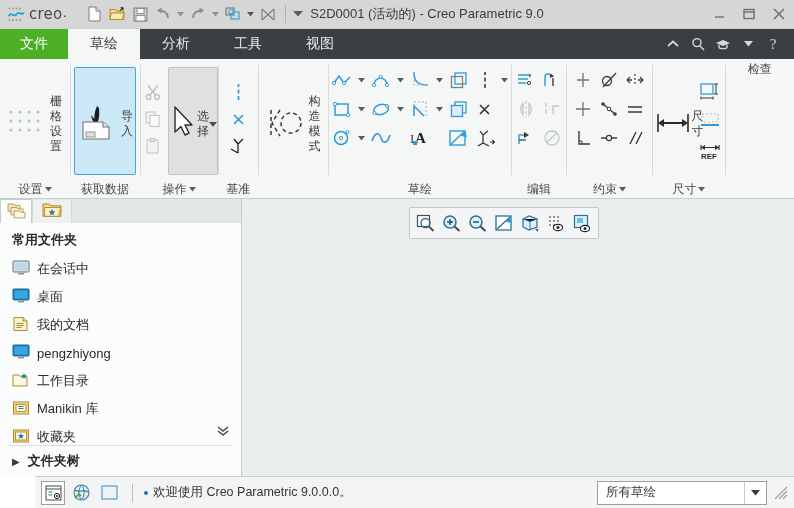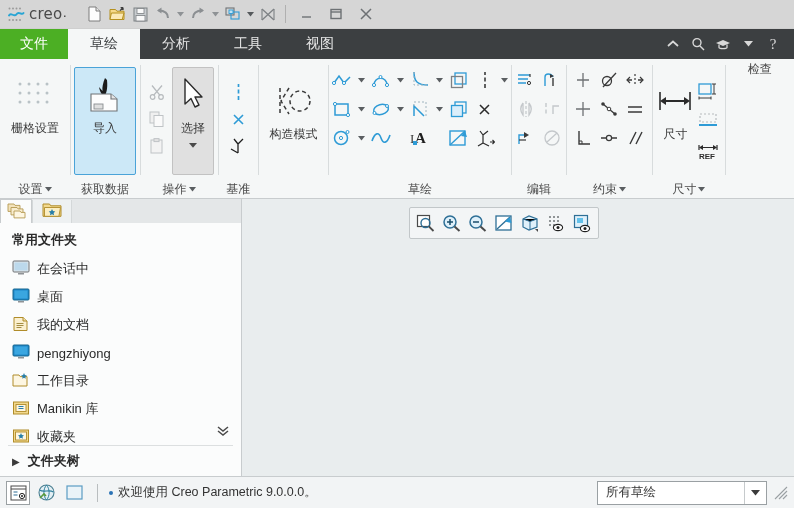--- a/index.html
+++ b/index.html
@@ -63,21 +63,21 @@
   .rgroup { display:flex; flex-direction:column; height:140px; position:relative; }
   .rgroup + .rgroup::before {
     content:""; position:absolute; left:0; top:6px; bottom:24px; width:1px; background:#d8dcdd;
   }
   .rbody { flex:1; display:flex; align-items:center; justify-content:center; padding: 3px 4px 0; }
   .rlabel {
     height:20px; font-size:12px; color:#4a4a4a; display:flex; align-items:center;
     justify-content:center; gap:2px; white-space:nowrap; padding:0 6px;
   }
   .big-btn {
-    display:flex; flex-direction:column; align-items:center; justify-content:flex-start;
+    display:flex; flex-direction:row; align-items:center; justify-content:flex-start;
     width:62px; padding-top:4px; border:1px solid transparent; border-radius:2px; height:108px;
   }
   .big-btn.selected { background:#cce8f7; border:1px solid #4aa3d8; }
   .big-btn .bi { height:46px; display:flex; align-items:center; justify-content:center; }
   .big-btn .bl { font-size:12px; color:#3a3a3a; text-align:center; line-height:15px; margin-top:3px; }
   .small-btn {
     width:26px; height:26px; display:flex; align-items:center; justify-content:center;
     border:1px solid transparent; border-radius:2px;
   }
   .caret-btn { width:13px; height:26px; display:flex; align-items:center; justify-content:center; }
@@ -114,21 +114,21 @@
   .float-tb {
     position:absolute; left:167px; top:8px; height:32px;
     background:#f3f5f6; border:1px solid #c2c7c9; border-radius:2px;
     display:flex; align-items:center; padding: 0 4px; gap:2px;
   }
   .ft-btn { width:24px; height:24px; display:flex; align-items:center; justify-content:center; border-radius:2px; }
 
   
   .statusbar {
     flex:0 0 32px; height:32px; background:#f2f4f5; border-top:1px solid #c8ccce;
-    display:flex; align-items:center; padding: 0 6px; gap:4px;
+    display:flex; align-items:center; padding: 0 6px; gap:4px;margin-left:35px;
   }
   .sb-btn { width:24px; height:24px; display:flex; align-items:center; justify-content:center; }
   .sb-sep { width:1px; height:18px; background:#b9bdbf; margin:0 7px; }
   .sb-msg { font-size:12.5px; color:#333; display:flex; align-items:center; gap:5px; }
   .sb-bullet { width:4px;height:4px;border-radius:50%;background:#2a72b5;display:inline-block; }
   .sb-spacer { flex:1; }
   .sb-select {
     width:170px; height:24px; background:#fff; border:1px solid #9aa0a3;
     display:flex; align-items:center; font-size:12.5px; color:#333; padding-left:8px;
   }
@@ -221,20 +221,28 @@
       </div>
       <div class="qat-btn">
         <svg width="14" height="13" viewBox="0 0 14 13">
           <path d="M1 1 L13 12 M13 1 L1 12" stroke="#7d8184" stroke-width="1.3"></path>
           <path d="M1 1 L1 12 M13 1 L13 12" stroke="#7d8184" stroke-width="1.1"></path>
         </svg>
       </div>
       <div class="qat-sep"></div>
     </div>
 
+    <div class="win-title">
+      <span style="display:flex;align-items:center;">
+        <svg width="10" height="6">
+            <path d="M0 0 L10 0 L5 5.6 z" fill="#5a5e61"></path>
+          </svg>
+      </span>
+      <span>S2D0001 (活动的) - Creo Parametric 9.0</span>
+    </div>
 
     <div class="win-ctrls">
       <div class="win-btn">
         <svg width="11" height="11">
             <path d="M1 8 h9" stroke="#6d7174" stroke-width="1.4"></path>
           </svg>
       </div>
       <div class="win-btn">
         <svg width="12" height="12">
             <rect x="1" y="1.5" width="10" height="9" fill="none" stroke="#6d7174" stroke-width="1.4"></rect>

